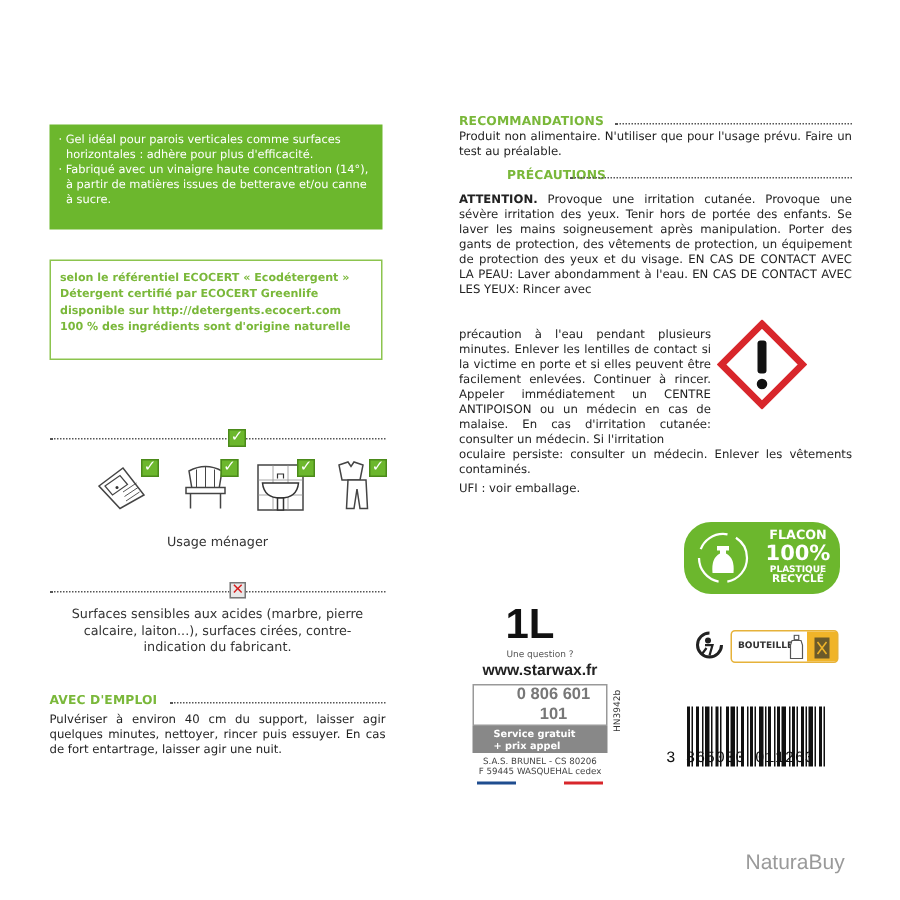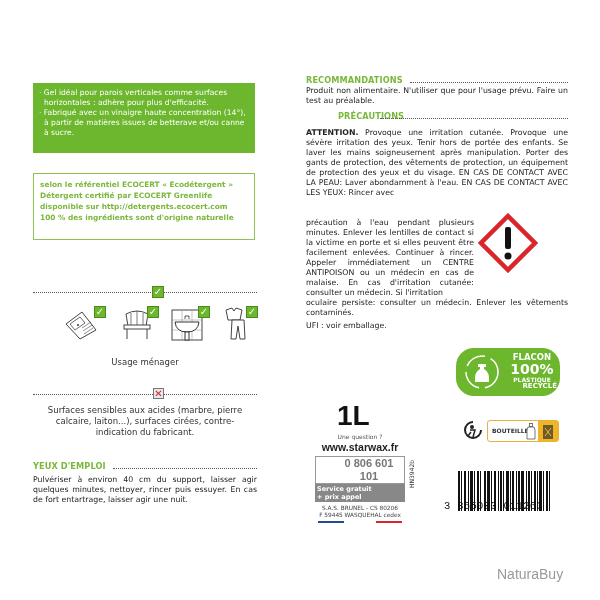--- a/index.html
+++ b/index.html
@@ -59,21 +59,21 @@
 
     .contact { position: absolute; left: 315px; top: 433px; width: 90px; text-align: center; }
     .contact .q { font-size: 6px; color: #555; }
     .contact .web { font-size: 10.5px; font-weight: bold; color: #222; margin-top: 1px; font-family: "Liberation Sans", sans-serif; }
     .contact .phone {
       margin-top: 3px; border: 1px solid #999; font-size: 11px; color: #777;
       font-family: "Liberation Sans", sans-serif; font-weight: bold; line-height: 13px; padding-left: 18px;
     }
     .contact .serv {
       background: #888; color: #fff; font-size: 6.5px; line-height: 8px; text-align: left;
-      padding: 1px 2px; font-weight: bold;
+      padding: 1px 14px; font-weight: bold;
     }
     .contact .addr { font-size: 5.8px; color: #444; margin-top: 3px; line-height: 7px; }
     .flag-line { position: absolute; top: 521px; height: 2px; width: 26px; }
 
     .vcode { position: absolute; left: 408px; top: 470px; font-size: 6px; color: #333; transform: rotate(-90deg); transform-origin: left top; }
 
     .barcode { position: absolute; left: 458px; top: 471px; width: 104px; height: 40px; display: flex; }
     .barcode span { display: block; height: 100%; background: #111; }
     .barnum { position: absolute; left: 444px; top: 484px; font-size: 10.5px; color: #111; letter-spacing: 0.3px; font-family: Liberation Mono, monospace; margin-top: 16px; }
 
@@ -135,21 +135,21 @@
   <path d="M10 14 L22 14 L23 33 L18 33 L16 20 L14 33 L9 33 Z" fill="#fff" stroke="#444" stroke-width="1"></path>
 </svg>
 <div class="check" style="left:246px; top:306px;">✓</div>
 
 <div class="caption" style="left:33px; top:357px; width:224px;">Usage ménager</div>
 
 <div class="dotline" style="left:33px; top:394px; width:224px;"></div>
 <div class="cross" style="left:153px; top:388px;">✕</div>
 <div class="caption" style="left:40px; top:405px; width:210px; line-height:11px;">Surfaces sensibles aux acides (marbre, pierre calcaire, laiton...), surfaces cirées, contre-indication du fabricant.</div>
 
-<div class="section-title" style="left:33px; top:461px;">YEUX D'EMPLOI</div>
+<div class="section-title" style="left:33px; top:461px;">AVEC D'EMPLOI</div>
 <div class="dotline" style="left:113px; top:468px; width:144px;"></div>
 <div class="para" style="left:33px; top:475px; width:224px;">Pulvériser à environ 40 cm du support, laisser agir quelques minutes, nettoyer, rincer puis essuyer. En cas de fort entartrage, laisser agir une nuit.</div>
 
 <div class="section-title" style="left:306px; top:75px;">RECOMMANDATIONS</div>
 <div class="dotline" style="left:410px; top:82px; width:158px;"></div>
 <div class="para" style="left:306px; top:86px; width:262px;">Produit non alimentaire. N'utiliser que pour l'usage prévu. Faire un test au préalable.</div>
 
 <div class="section-title" style="left:306px; top:111px;padding-left:32px;">PRÉCAUTIONS</div>
 <div class="dotline" style="left:380px; top:118px; width:188px;"></div>
 
@@ -168,21 +168,21 @@
 
 <div class="recy">
   <svg style="position:absolute; left:6px; top:4px;" width="40" height="40" viewBox="0 0 40 40">
     <circle cx="20" cy="20" r="16" fill="none" stroke="#fff" stroke-width="1.5" stroke-dasharray="22 6"></circle>
     <path d="M16 12 L24 12 L24 15 L22 15 L22 17 Q28 20 27 30 L13 30 Q12 20 18 17 L18 15 L16 15 Z" fill="#fff"></path>
   </svg>
   <div class="txt">
     <div class="l1">FLACON</div>
     <div class="l2">100%</div>
     <div class="l3">PLASTIQUE</div>
-    <div class="l3" style="font-size:7px;text-align:right;">RECYCLÉ</div>
+    <div class="l3" style="font-size:7px;">RECYCLÉ</div>
   </div>
 </div>
 
 <svg class="triman" viewBox="0 0 20 20">
   <path d="M10 2 A8 8 0 1 0 18 10" fill="none" stroke="#222" stroke-width="2"></path>
   <circle cx="9" cy="7" r="2" fill="#222"></circle>
   <path d="M7 10 L12 10 L10 17 M8 12 L5 16" stroke="#222" stroke-width="1.5" fill="none"></path>
 </svg>
 <div class="bouteille">
   <span class="lbl">BOUTEILLE</span>

